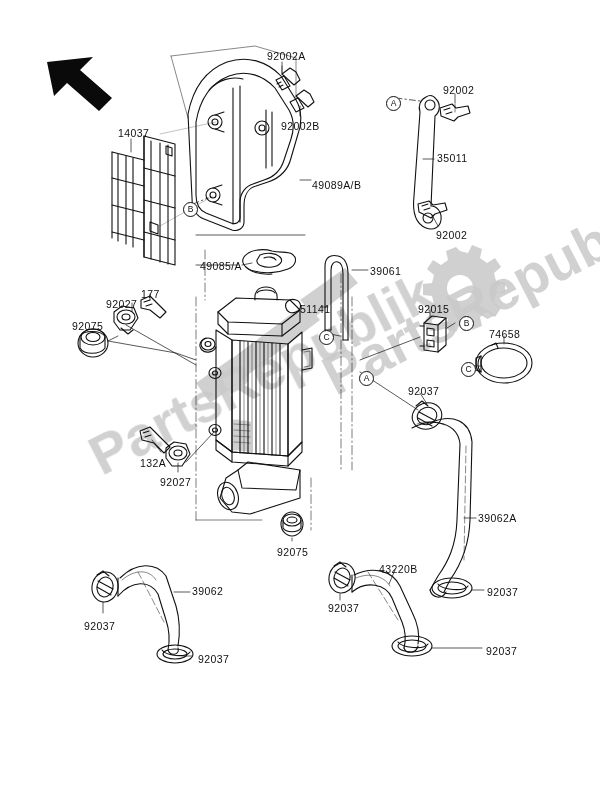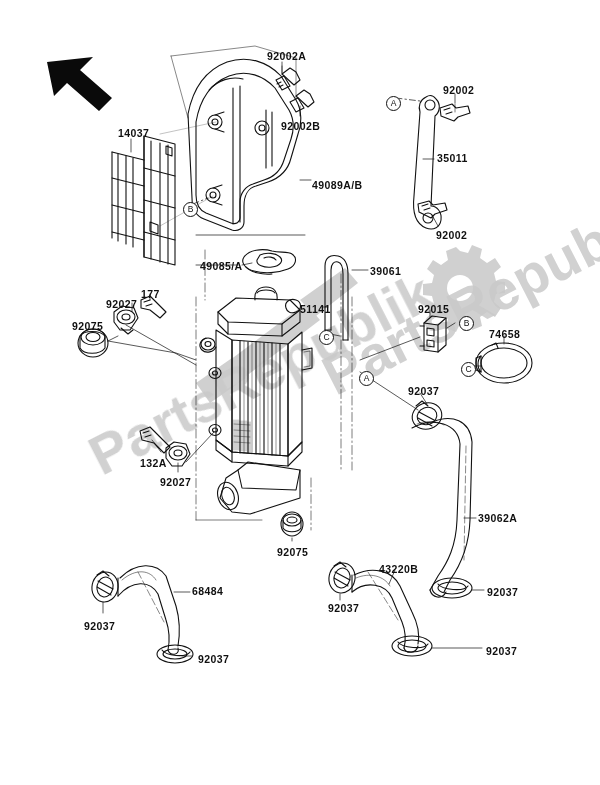--- a/index.html
+++ b/index.html
@@ -1,20 +1,20 @@
 <!DOCTYPE html>
 <html><head>
 <meta charset="utf-8">
 <style>
   html,body{margin:0;padding:0;background:#ffffff;}
   body{width:600px;height:785px;overflow:hidden;font-family:"Liberation Sans",sans-serif;}
   #stage{position:relative;width:600px;height:785px;background:#fff;}
   #stage svg.layer{position:absolute;left:0;top:0;width:600px;height:785px;}
   .lbl{position:absolute;font-family:"Liberation Sans",sans-serif;font-size:10.5px;color:#101010;
-       white-space:nowrap;letter-spacing:0.4px;font-weight:bold;}
+       white-space:nowrap;letter-spacing:0.4px;}
   .cir{position:absolute;width:13px;height:13px;border:1.1px solid #111;border-radius:50%;
        font-size:8.5px;line-height:12px;text-align:center;color:#111;background:#fff;
        font-family:"Liberation Sans",sans-serif;}
   .wm{position:absolute;pointer-events:none;}
   .wm-txt{position:absolute;font-family:"Liberation Sans",sans-serif;font-weight:bold;
           color:#c9c9c9;opacity:.85;}
 </style>
 </head>
 <body>
 
@@ -414,21 +414,21 @@
     <div class="lbl" style="left:300px;top:303px">51141</div>
     <div class="lbl" style="left:418px;top:303px">92015</div>
     <div class="lbl" style="left:72px;top:320px">92075</div>
     <div class="lbl" style="left:489px;top:328px">74658</div>
     <div class="lbl" style="left:408px;top:385px">92037</div>
     <div class="lbl" style="left:140px;top:457px">132A</div>
     <div class="lbl" style="left:160px;top:476px">92027</div>
     <div class="lbl" style="left:478px;top:512px">39062A</div>
     <div class="lbl" style="left:277px;top:546px">92075</div>
     <div class="lbl" style="left:379px;top:563px">43220B</div>
-    <div class="lbl" style="left:192px;top:585px">68484</div>
+    <div class="lbl" style="left:192px;top:585px">39062</div>
     <div class="lbl" style="left:487px;top:586px">92037</div>
     <div class="lbl" style="left:328px;top:602px">92037</div>
     <div class="lbl" style="left:84px;top:620px">92037</div>
     <div class="lbl" style="left:198px;top:653px">92037</div>
     <div class="lbl" style="left:486px;top:645px">92037</div>
   </div>
 
   <div>
     <div class="cir" style="left:386px;top:96px">A</div>
     <div class="cir" style="left:183px;top:202px">B</div>

